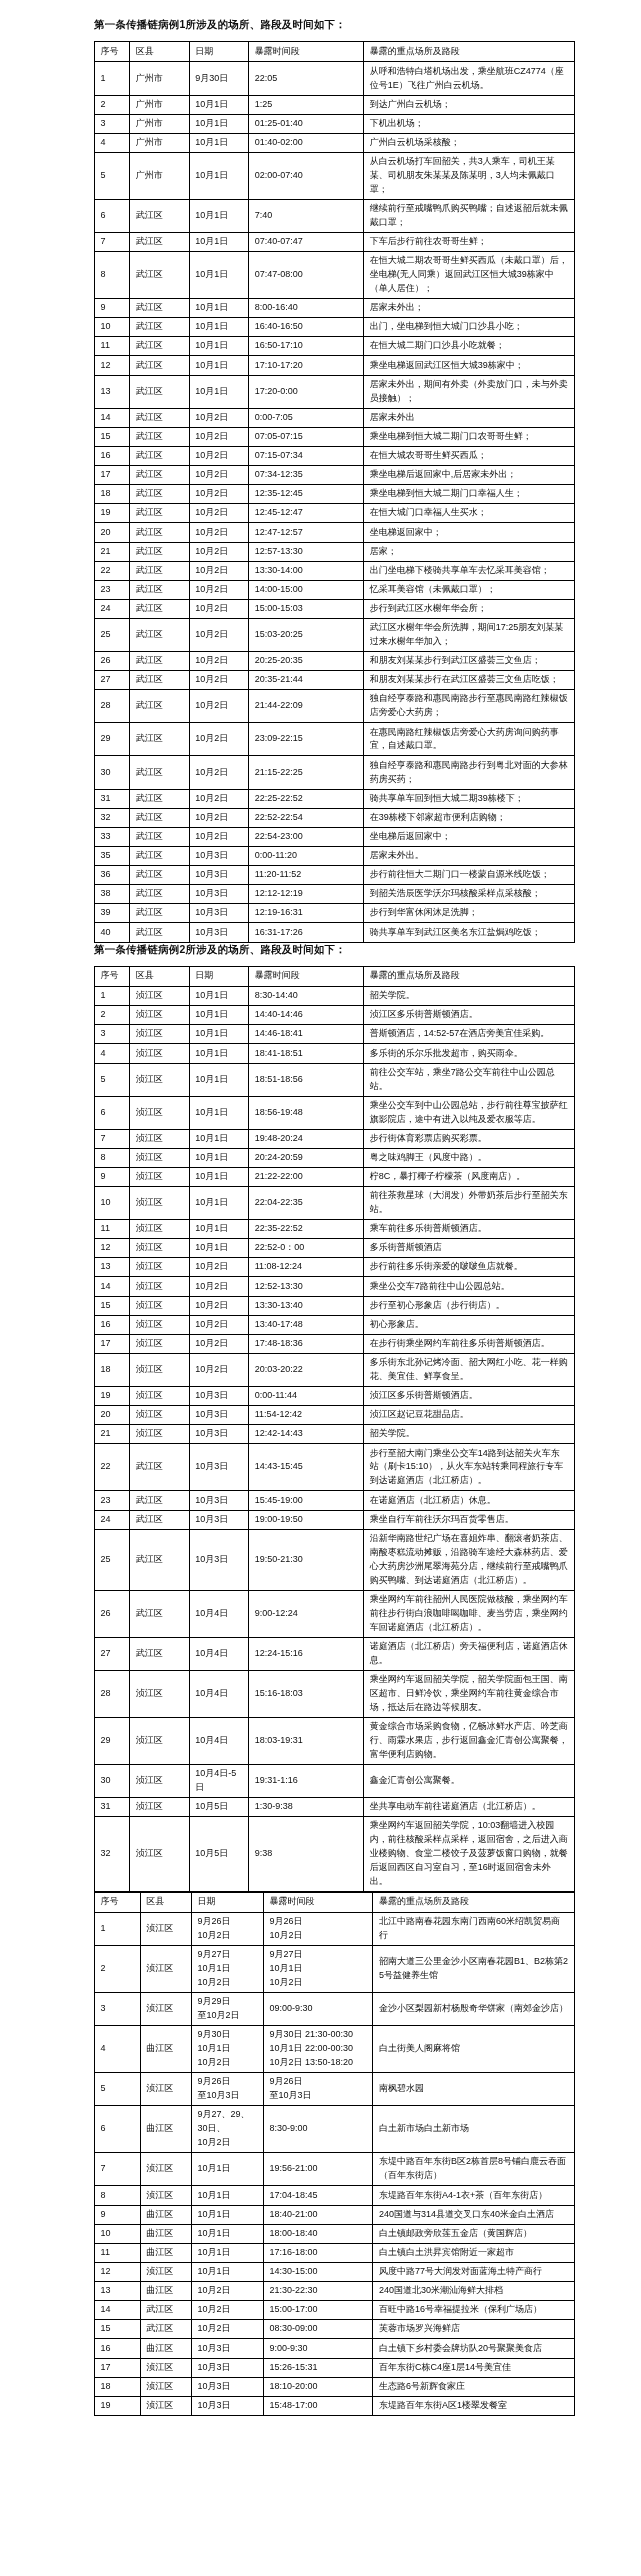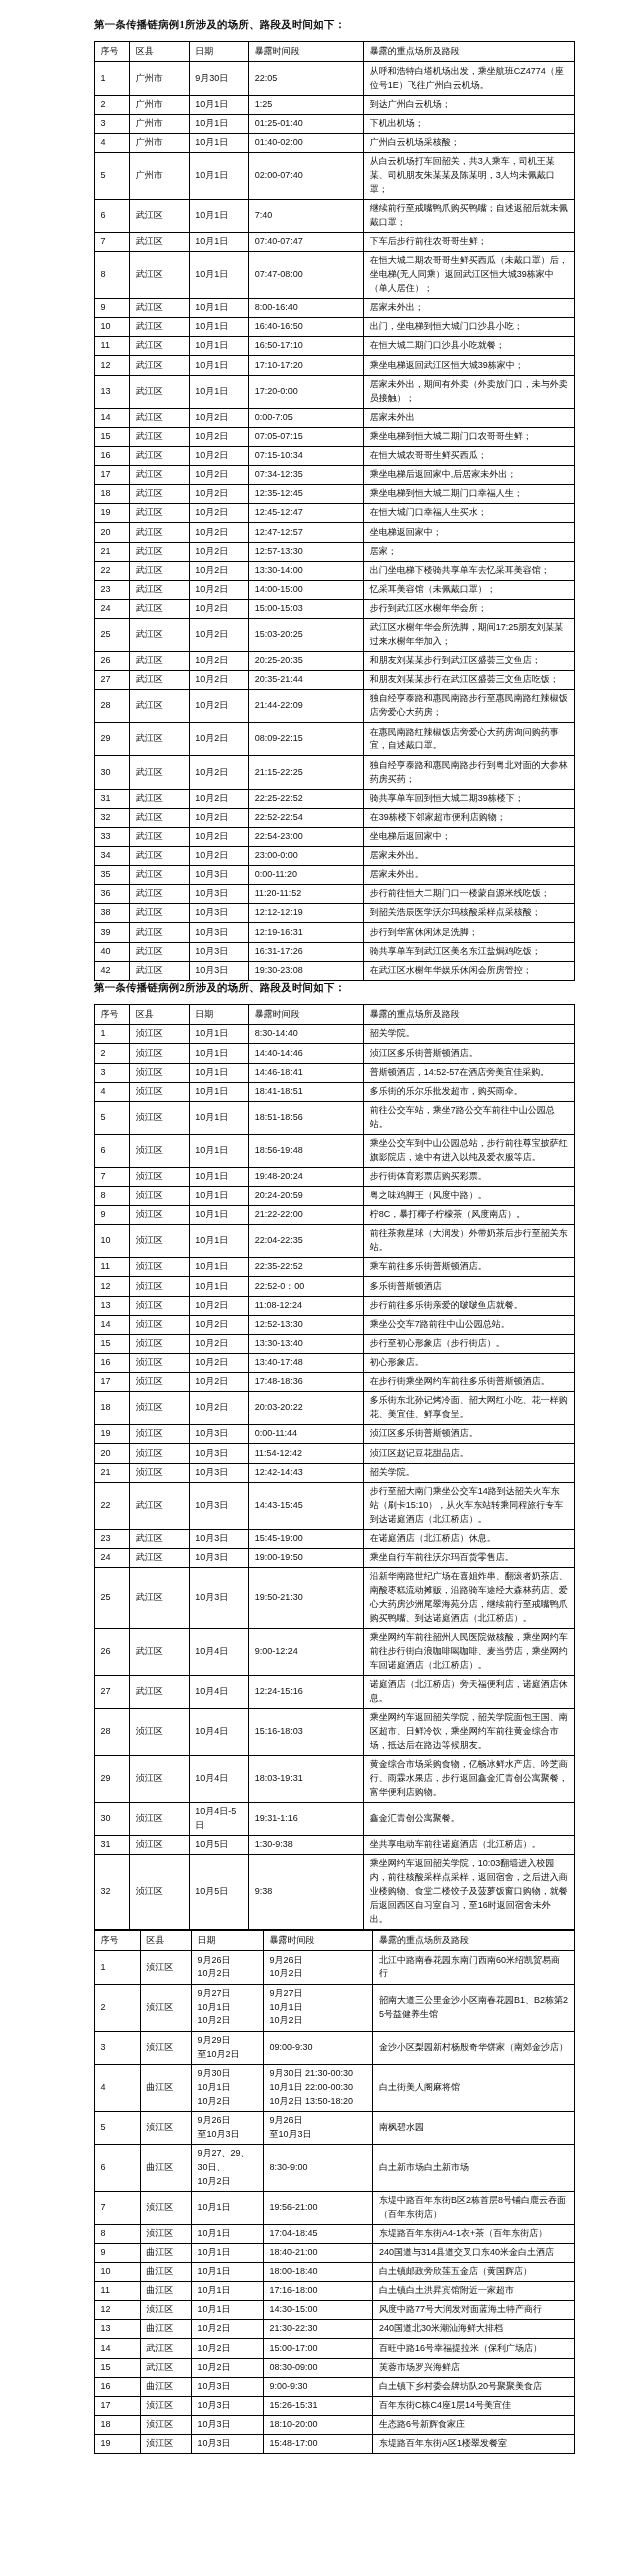--- a/index.html
+++ b/index.html
@@ -13,21 +13,20 @@
   .content {
     padding: 18px 67px 28px 94px; 
     box-sizing: border-box;
   }
   .section { margin: 0; }
   .tbl-title {
     font-size: 10.4px;
     font-weight: bold;
     margin: 0 0 9px 0;
     letter-spacing: 0.3px;
-    font-family: Liberation Serif, serif;
   }
   .section + .section .tbl-title { }
   table.exposure {
     width: 100%;
     border-collapse: collapse;
     border: 1.4px solid #000;
     table-layout: fixed;
   }
   table.exposure th, table.exposure td {
     border: 0.7px solid #000;
@@ -181,21 +180,21 @@
             <td>15</td>
             <td>武江区</td>
             <td>10月2日</td>
             <td>07:05-07:15</td>
             <td>乘坐电梯到恒大城二期门口农哥哥生鲜；</td>
           </tr>
           <tr>
             <td>16</td>
             <td>武江区</td>
             <td>10月2日</td>
-            <td>07:15-10:34</td>
+            <td>07:15-07:34</td>
             <td>在恒大城农哥哥生鲜买西瓜；</td>
           </tr>
           <tr>
             <td>17</td>
             <td>武江区</td>
             <td>10月2日</td>
             <td>07:34-12:35</td>
             <td>乘坐电梯后返回家中,后居家未外出；</td>
           </tr>
           <tr>
@@ -272,21 +271,21 @@
             <td>28</td>
             <td>武江区</td>
             <td>10月2日</td>
             <td>21:44-22:09</td>
             <td>独自经亨泰路和惠民南路步行至惠民南路红辣椒饭店旁爱心大药房；</td>
           </tr>
           <tr>
             <td>29</td>
             <td>武江区</td>
             <td>10月2日</td>
-            <td>08:09-22:15</td>
+            <td>23:09-22:15</td>
             <td>在惠民南路红辣椒饭店旁爱心大药房询问购药事宜，自述戴口罩。</td>
           </tr>
           <tr>
             <td>30</td>
             <td>武江区</td>
             <td>10月2日</td>
             <td>21:15-22:25</td>
             <td>独自经亨泰路和惠民南路步行到粤北对面的大参林药房买药；</td>
           </tr>
           <tr>
@@ -304,27 +303,20 @@
             <td>在39栋楼下邻家超市便利店购物；</td>
           </tr>
           <tr>
             <td>33</td>
             <td>武江区</td>
             <td>10月2日</td>
             <td>22:54-23:00</td>
             <td>坐电梯后返回家中；</td>
           </tr>
           <tr>
-            <td>34</td>
-            <td>武江区</td>
-            <td>10月2日</td>
-            <td>23:00-0:00</td>
-            <td>居家未外出。</td>
-          </tr>
-          <tr>
             <td>35</td>
             <td>武江区</td>
             <td>10月3日</td>
             <td>0:00-11:20</td>
             <td>居家未外出。</td>
           </tr>
           <tr>
             <td>36</td>
             <td>武江区</td>
             <td>10月3日</td>
@@ -344,27 +336,20 @@
             <td>10月3日</td>
             <td>12:19-16:31</td>
             <td>步行到华富休闲沐足洗脚；</td>
           </tr>
           <tr>
             <td>40</td>
             <td>武江区</td>
             <td>10月3日</td>
             <td>16:31-17:26</td>
             <td>骑共享单车到武江区美名东江盐焗鸡吃饭；</td>
-          </tr>
-          <tr>
-            <td>42</td>
-            <td>武江区</td>
-            <td>10月3日</td>
-            <td>19:30-23:08</td>
-            <td>在武江区水榭年华娱乐休闲会所房管控；</td>
           </tr>
         </tbody>
     </table>
   </section>
 
   <section class="section">
     <p class="tbl-title">第一条传播链病例2所涉及的场所、路段及时间如下：</p>
     <table class="exposure t12">
       <colgroup>
           <col class="c1">

